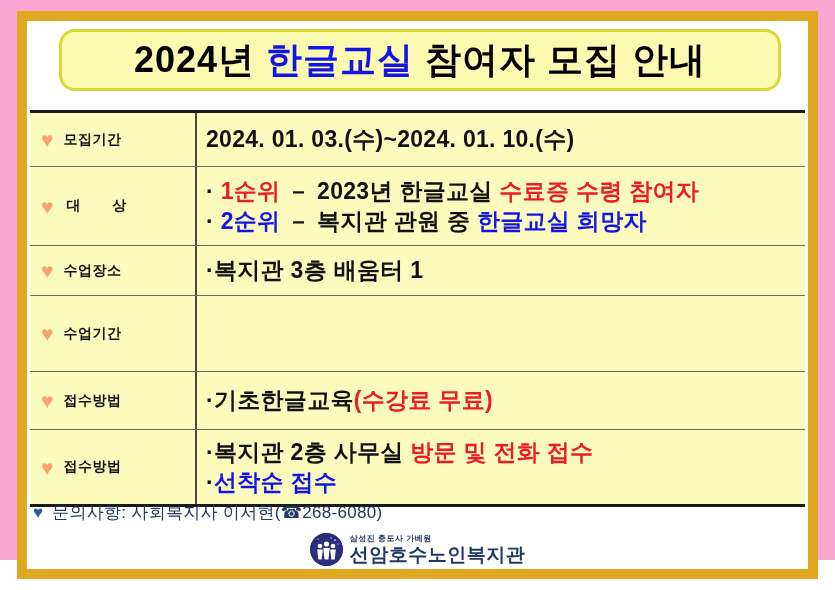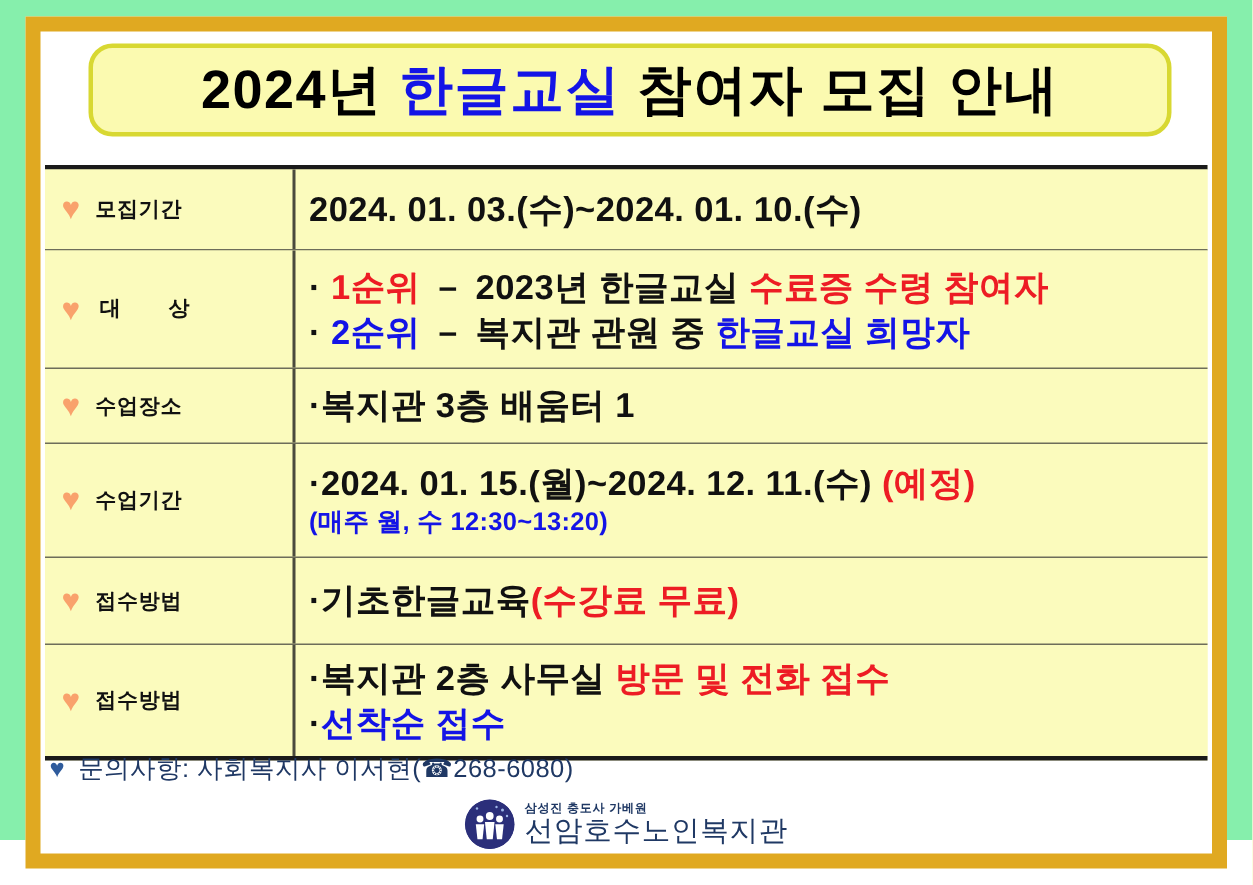--- a/index.html
+++ b/index.html
@@ -7,21 +7,21 @@
   body {
     font-family: "Liberation Sans", "DejaVu Sans", sans-serif;
     background:#ffffff;
     overflow:hidden;
   }
 
   
   #poster {
     position:relative;
     width:835px; height:560px;
-    background:#86efac;
+    background:#f9a8d4;
     padding-left:12px;
   }
   .frame {
     position:absolute;
     left:17px; top:11px;
     width:801px; height:568px;
     border:10px solid #e0a921;
     background:#ffffff;
   }
 
@@ -140,21 +140,21 @@
     position:relative; flex:0 0 auto;
     overflow:hidden;
   }
   .logo-mark svg { position:absolute; left:0; top:0; }
   .logo-words { display:flex; flex-direction:column; line-height:1; }
   .logo-sub {
     font-size:8px; font-weight:bold; color:#1f3864;
     letter-spacing:0.5px; margin-bottom:2px; white-space:nowrap;
   }
   .logo-main {
-    font-size:19px; font-weight:normal; color:#1f3864;
+    font-size:19px; font-weight:bold; color:#1f3864;
     letter-spacing:0.5px; white-space:nowrap;
   }
 </style>
 </head>
 <body>
 
 <div id="poster">
 
   <div class="frame"></div>
 
@@ -202,28 +202,20 @@
         <div class="line">
           <span class="bullet">·</span><span>복지관 3층 배움터 1</span>
         </div>
       </div>
     </div>
 
     <div class="row r-gigan">
       <div class="label-cell">
         <span class="heart">♥</span>
         <span class="label-txt">수업기간</span>
-      </div>
-      <div class="value-cell">
-        <div class="line">
-          <span class="bullet">·</span><span>2024. 01. 15.(월)~2024. 12. 11.(수) </span><span class="red">(예정)</span>
-        </div>
-        <div class="line small">
-          <span class="blue">(매주 월, 수 12:30~13:20)</span>
-        </div>
       </div>
     </div>
 
     <div class="row r-hwaldong">
       <div class="label-cell">
         <span class="heart">♥</span>
         <span class="label-txt">접수방법</span>
       </div>
       <div class="value-cell">
         <div class="line">

